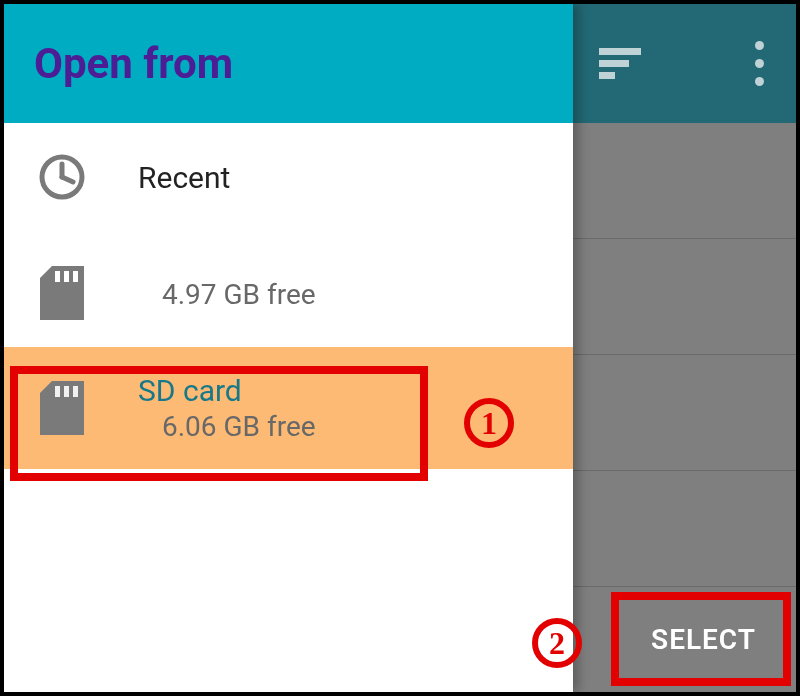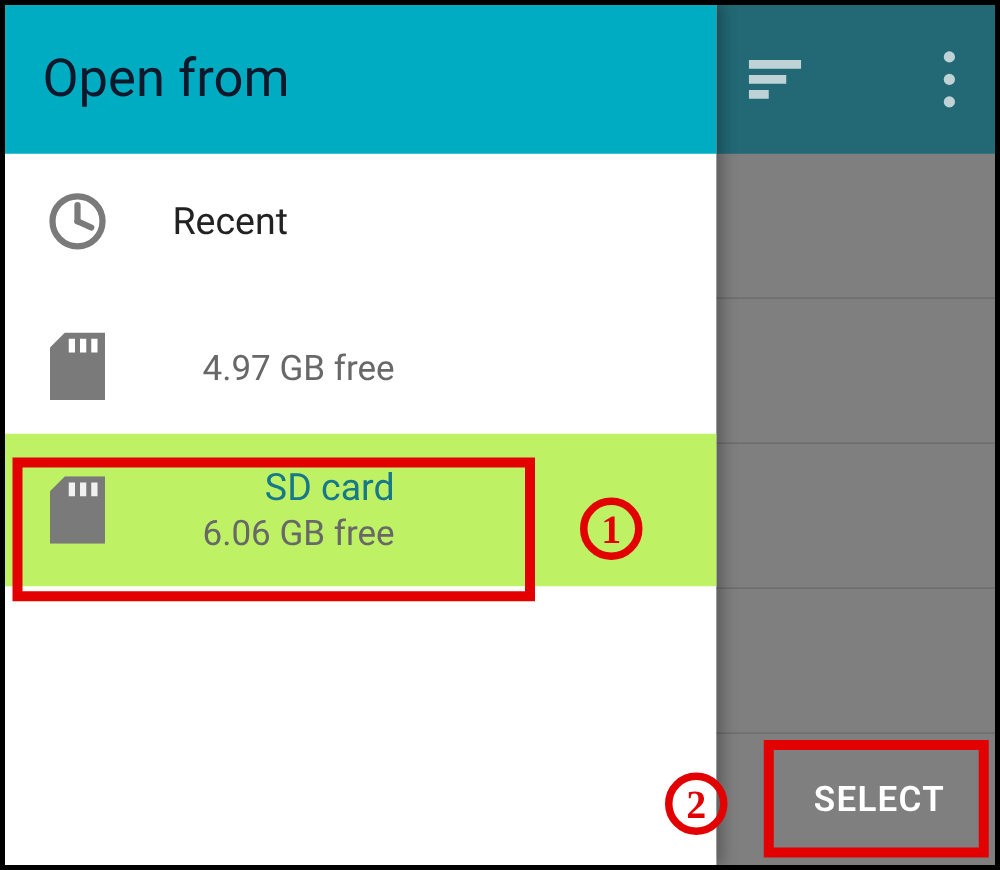--- a/index.html
+++ b/index.html
@@ -69,23 +69,23 @@
     background: #ffffff;
     box-shadow: 6px 0 10px rgba(0,0,0,0.25);
   }
   .drawer-header {
     height: 119px;
     background: #00acc1;
     display: flex; align-items: center;
     padding-left: 30px;
   }
   .drawer-title {
-    color: #0f172a;
+    color: #4c1d95;
     font-size: 42px;
-    font-weight: 400;
+    font-weight: 700;
   }
   .drawer-list { }
   .drawer-item {
     display: flex; align-items: center;
     padding: 26px 0 26px 30px;
     min-height: 96px;
   }
   .drawer-item .icon-slot {
     width: 56px; height: 56px;
     display: flex; align-items: center; justify-content: center;
@@ -98,22 +98,21 @@
     font-size: 30px;
     color: #222222;
   }
   .drawer-item .sub {
     font-size: 28px;
     color: #686868;
     margin-top: 2px;
     margin-left: 24px;
   }
   .drawer-item.selected {
-    background: #bef264;
-    text-align: right;
+    background: #fdba74;
   }
   .drawer-item.selected .label {
     color: #177889;
   }
   
   .anno-box {
     position: absolute;
     border: 8px solid #e30000;
     pointer-events: none;
   }

